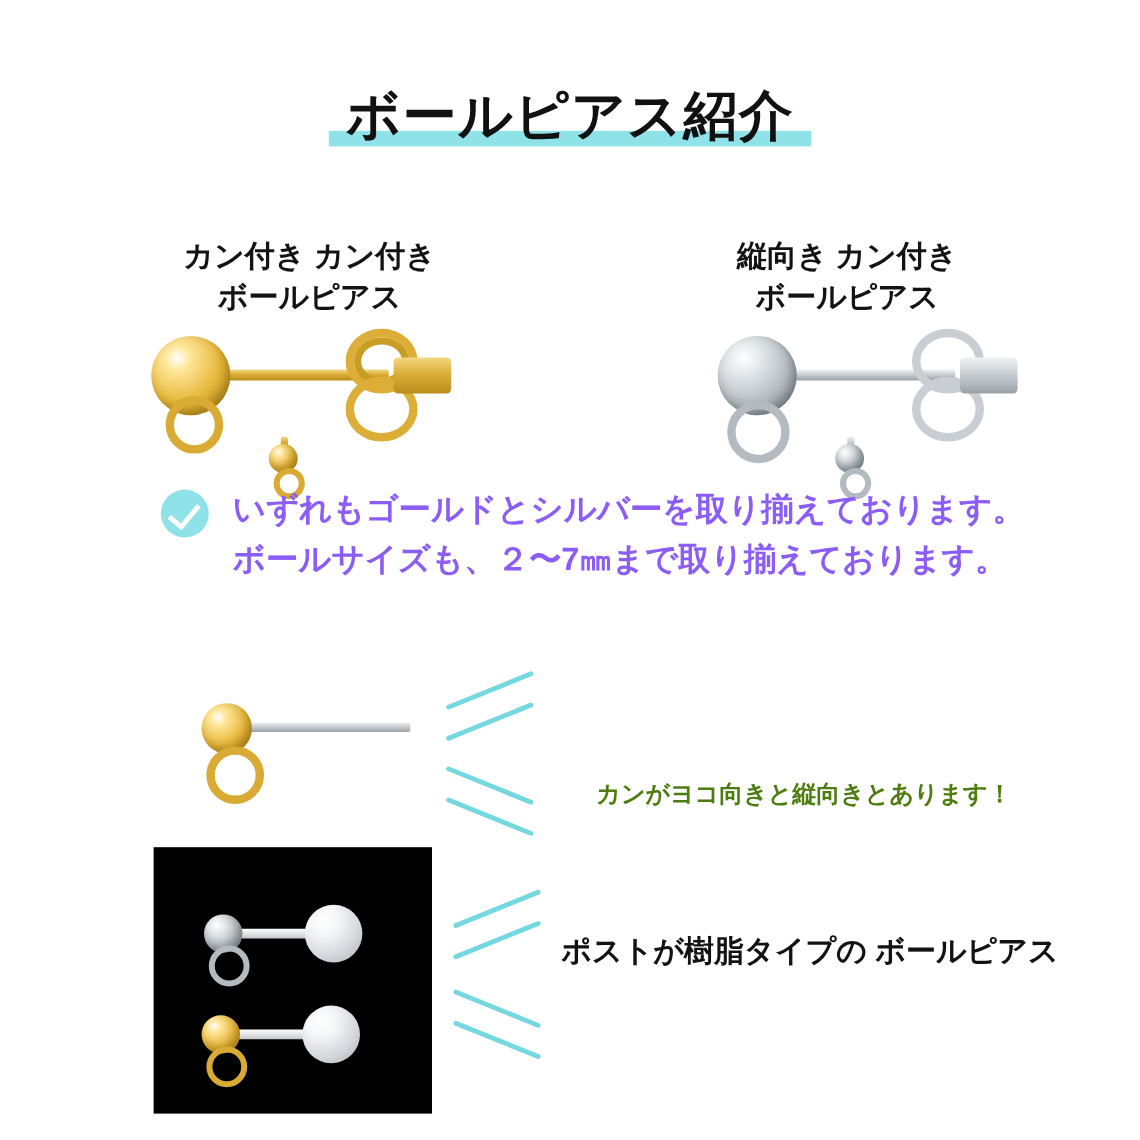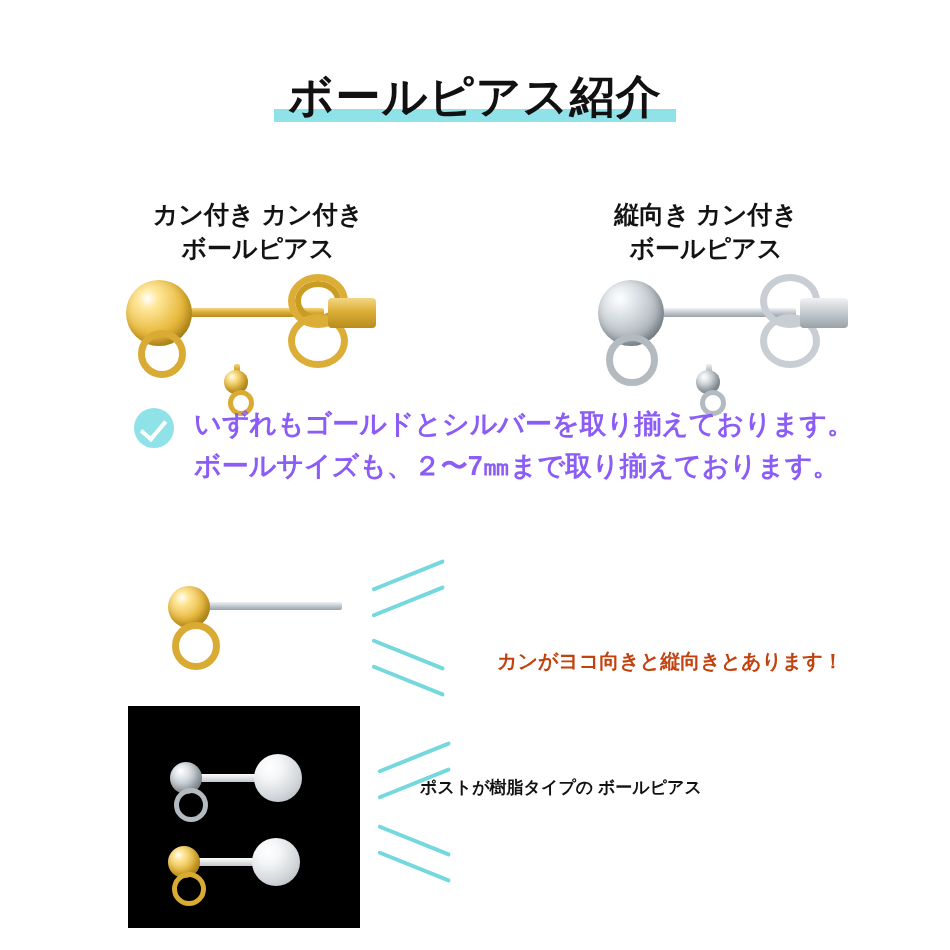--- a/index.html
+++ b/index.html
@@ -175,21 +175,21 @@
     white-space: pre-line;
   }
   .mid-sub {
     position: absolute;
     left: 420px;
     top: 648px;
     width: 500px;
     text-align: center;
     font-size: 20px;
     font-weight: bold;
-    color: #c2410c;
+    color: #4d7c0f;
   }
 
   
   .slash {
     position: absolute;
     height: 4px;
     background: #74d8de;
     transform-origin: left center;
     border-radius: 2px;
   }
@@ -202,22 +202,22 @@
     width: 232px;
     height: 222px;
     background: #000000;
     overflow: hidden;
   }
   .bot-head {
     position: absolute;
     left: 420px;
     top: 776px;
     width: 510px;
-    text-align: left;
-    font-size: 17px;
+    text-align: center;
+    font-size: 25px;
     font-weight: bold;
     color: #121212;
   }
   .bot-sub {
     position: absolute;
     left: 420px;
     top: 818px;
     width: 510px;
     text-align: center;
     font-size: 20px;

